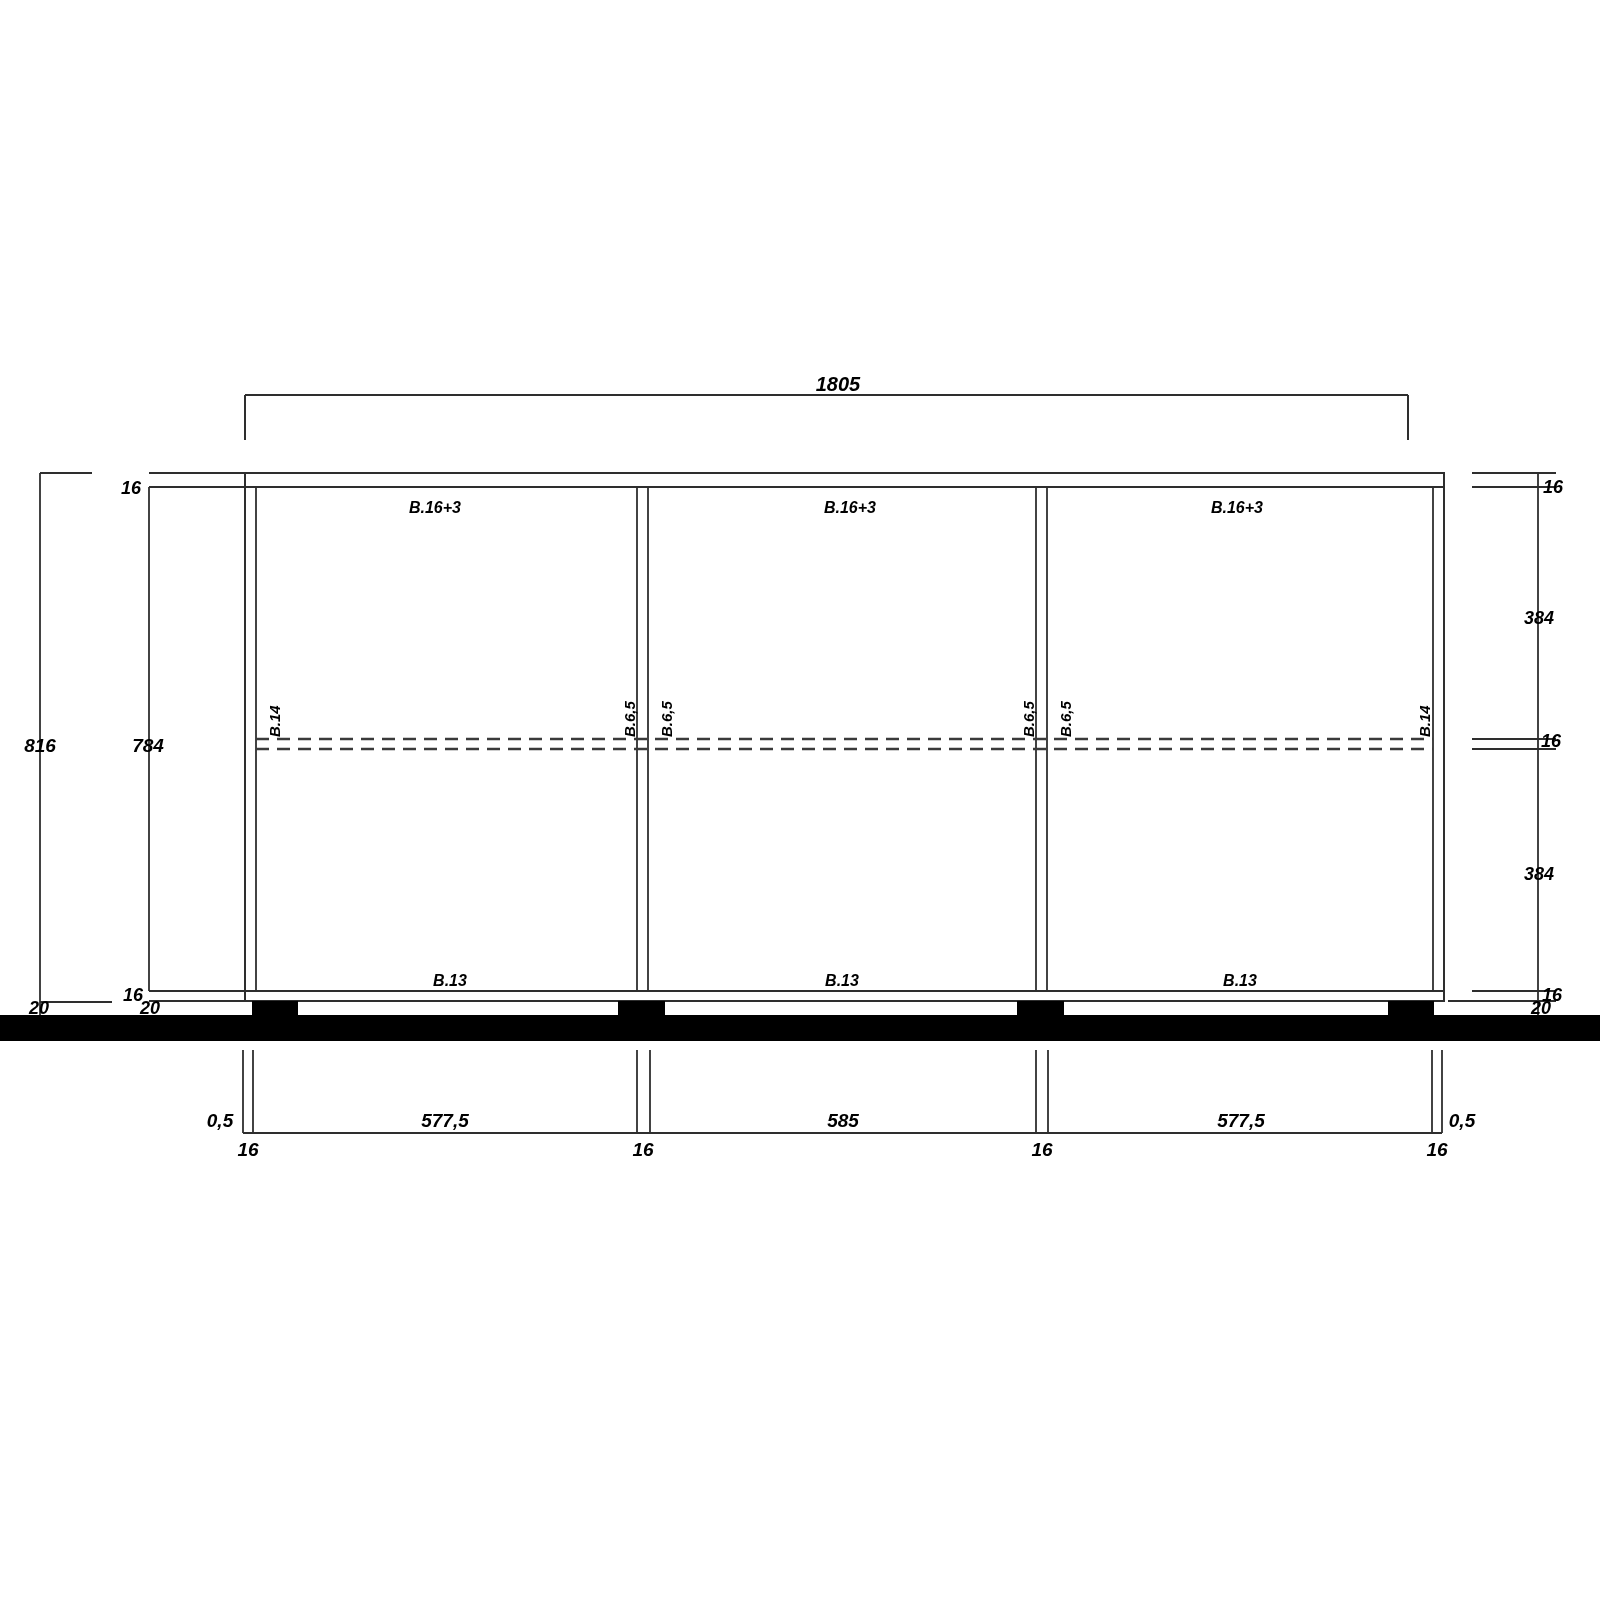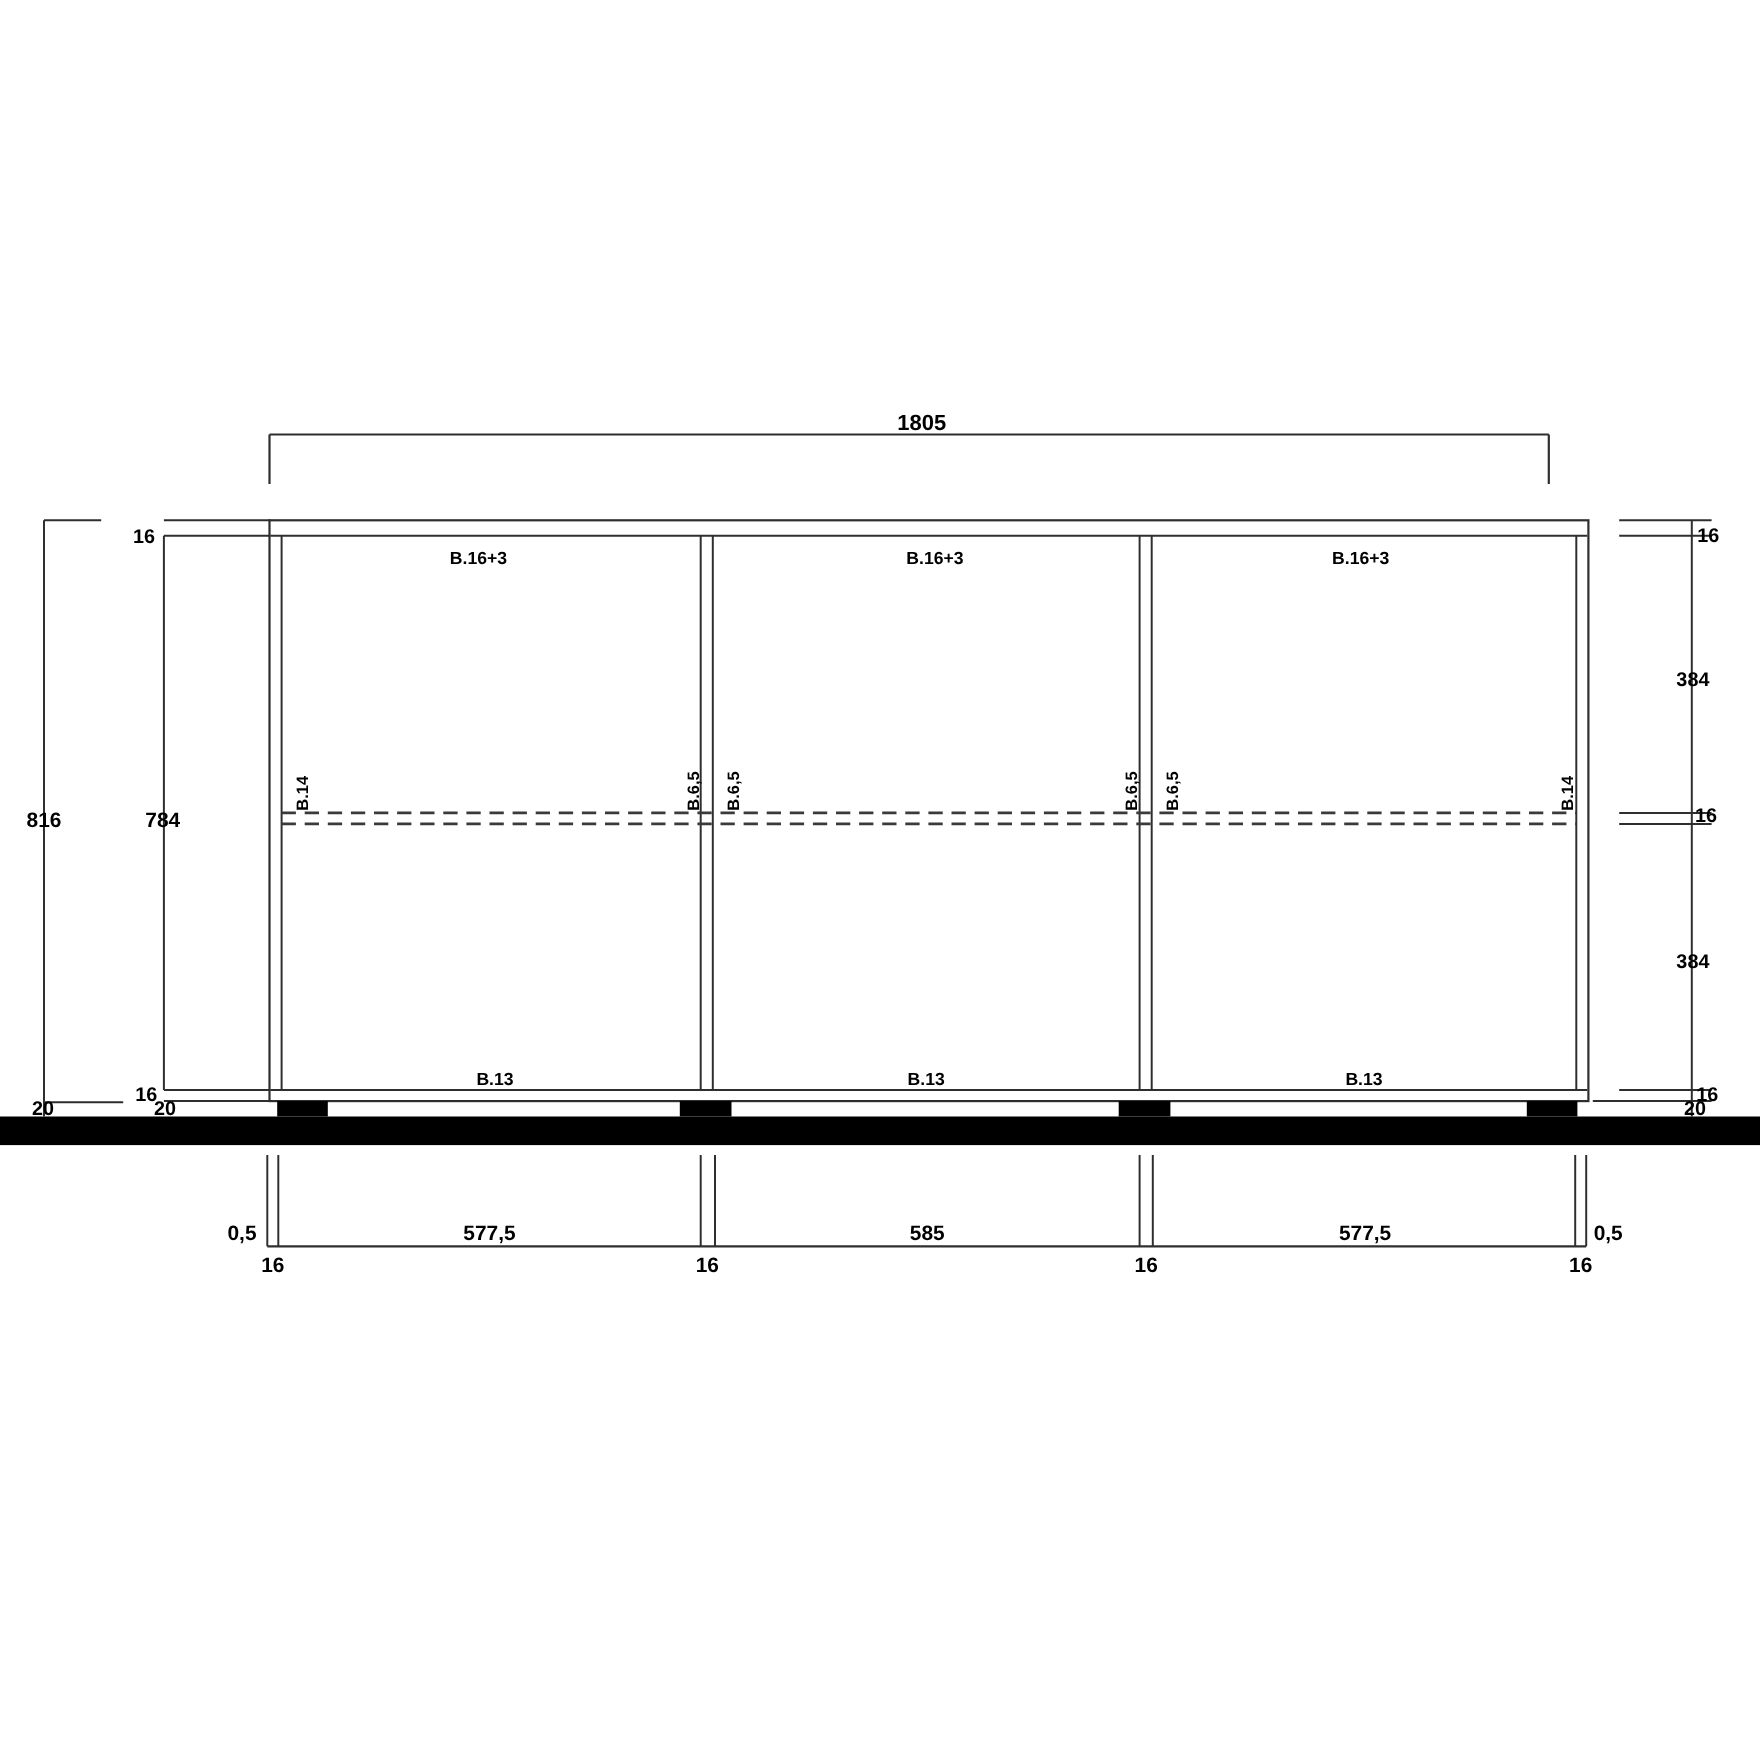--- a/index.html
+++ b/index.html
@@ -1,17 +1,17 @@
 <!DOCTYPE html>
 <html><head>
 <meta charset="utf-8">
 <style>
   html,body{margin:0;padding:0;background:#ffffff;}
   .stage{position:relative;width:1600px;height:1600px;background:#ffffff;overflow:hidden;
-         font-family:"Liberation Sans", sans-serif;}
+         font-family:"Liberation Sans", sans-serif;font-style:italic;}
   svg{display:block;}
   svg text{fill:#000000;font-family:"Liberation Sans", sans-serif;font-weight:700;}
   .ln{stroke:#2e2e2e;stroke-width:2;fill:none;}
   .lnthin{stroke:#2e2e2e;stroke-width:1.8;fill:none;}
   .dash{stroke:#3a3a3a;stroke-width:2.6;fill:none;stroke-dasharray:13 8;}
   .solid{fill:#000000;stroke:none;}
   .t20{font-size:20px;}
   .t19{font-size:19px;}
   .t18{font-size:18px;}
   .t16{font-size:16px;}

